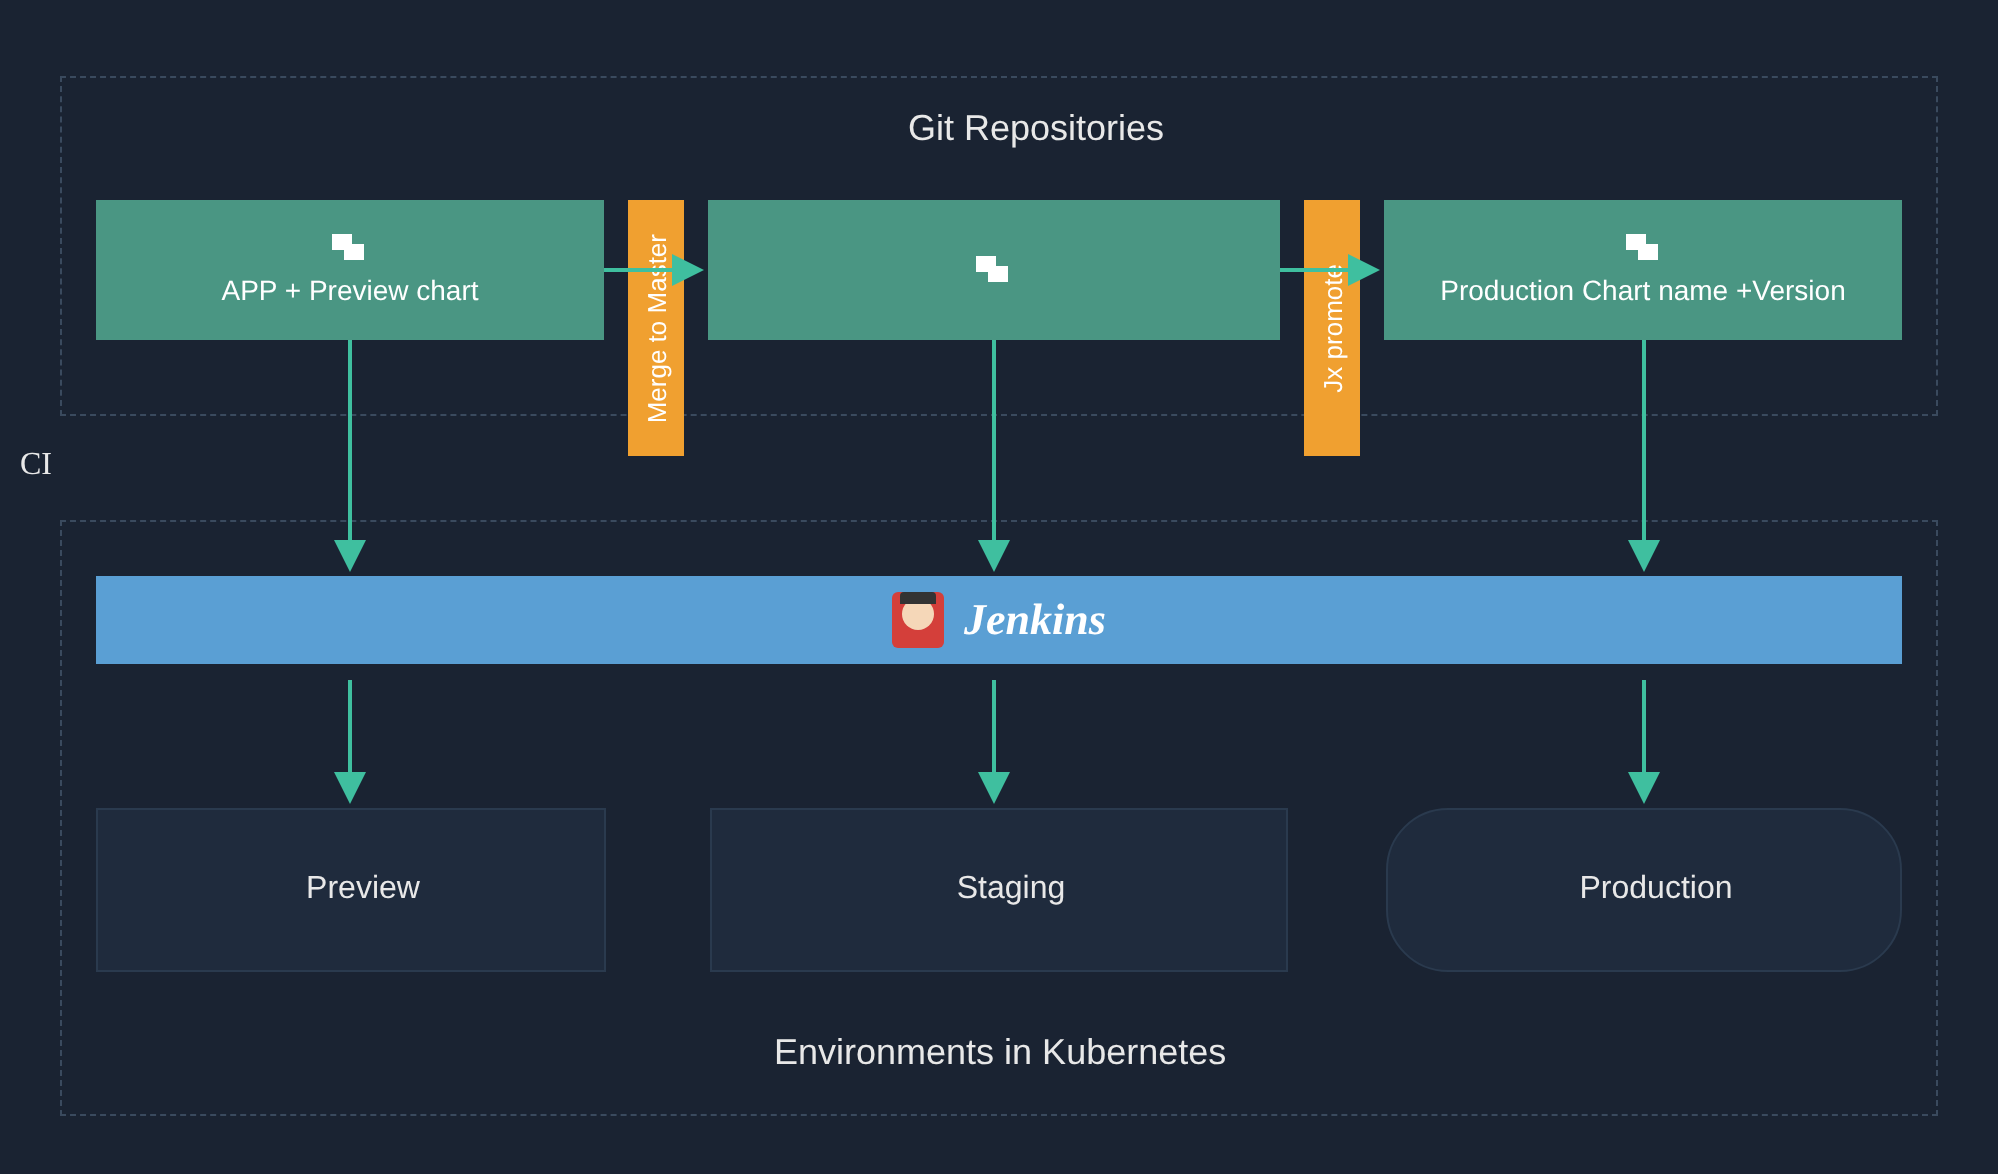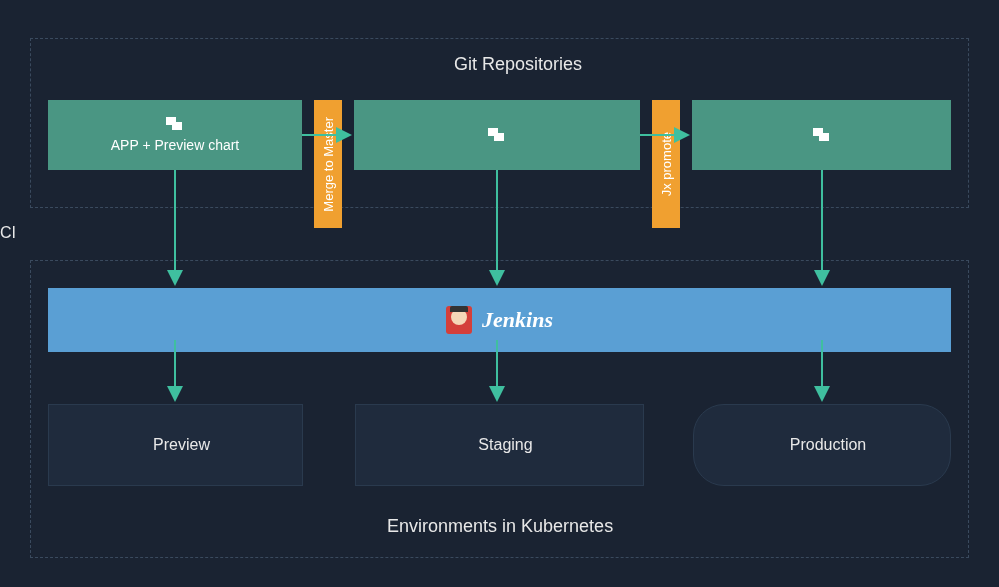--- a/index.html
+++ b/index.html
@@ -150,27 +150,28 @@
 <div class="repo-box" style="left:354px; top:100px; width:286px; height:70px;">
   <div class="stack-icon"></div>
 </div>
 
 <div class="orange-bar" style="left:652px; top:100px; width:28px; height:128px;">
   <span class="orange-text">Jx promote</span>
 </div>
 
 <div class="repo-box" style="left:692px; top:100px; width:259px; height:70px;">
   <div class="stack-icon"></div>
-</div>
-
-<div class="ci-label" style="left:0; top:224px;">CI</div>
+  <div class="repo-label">Production Chart name +Version</div>
+</div>
+
+<div class="ci-label" style="left:10px; top:224px;font-family:Liberation Serif, serif;">CI</div>
 
 <div class="dashed-box" style="left:30px; top:260px; width:939px; height:298px;"></div>
 
-<div class="jenkins-bar" style="left:48px; top:288px; width:903px; height:64px;">
+<div class="jenkins-bar" style="left:48px; top:288px; width:903px; height:44px;">
   <div class="jenkins-logo"></div>
   <span class="jenkins-label">Jenkins</span>
 </div>
 
 <div class="env-box" style="left:48px; top:404px; width:255px; height:82px;">
   <span class="env-label">Preview</span>
 </div>
 <div class="env-box" style="left:355px; top:404px; width:289px; height:82px;">
   <span class="env-label">Staging</span>
 </div>

